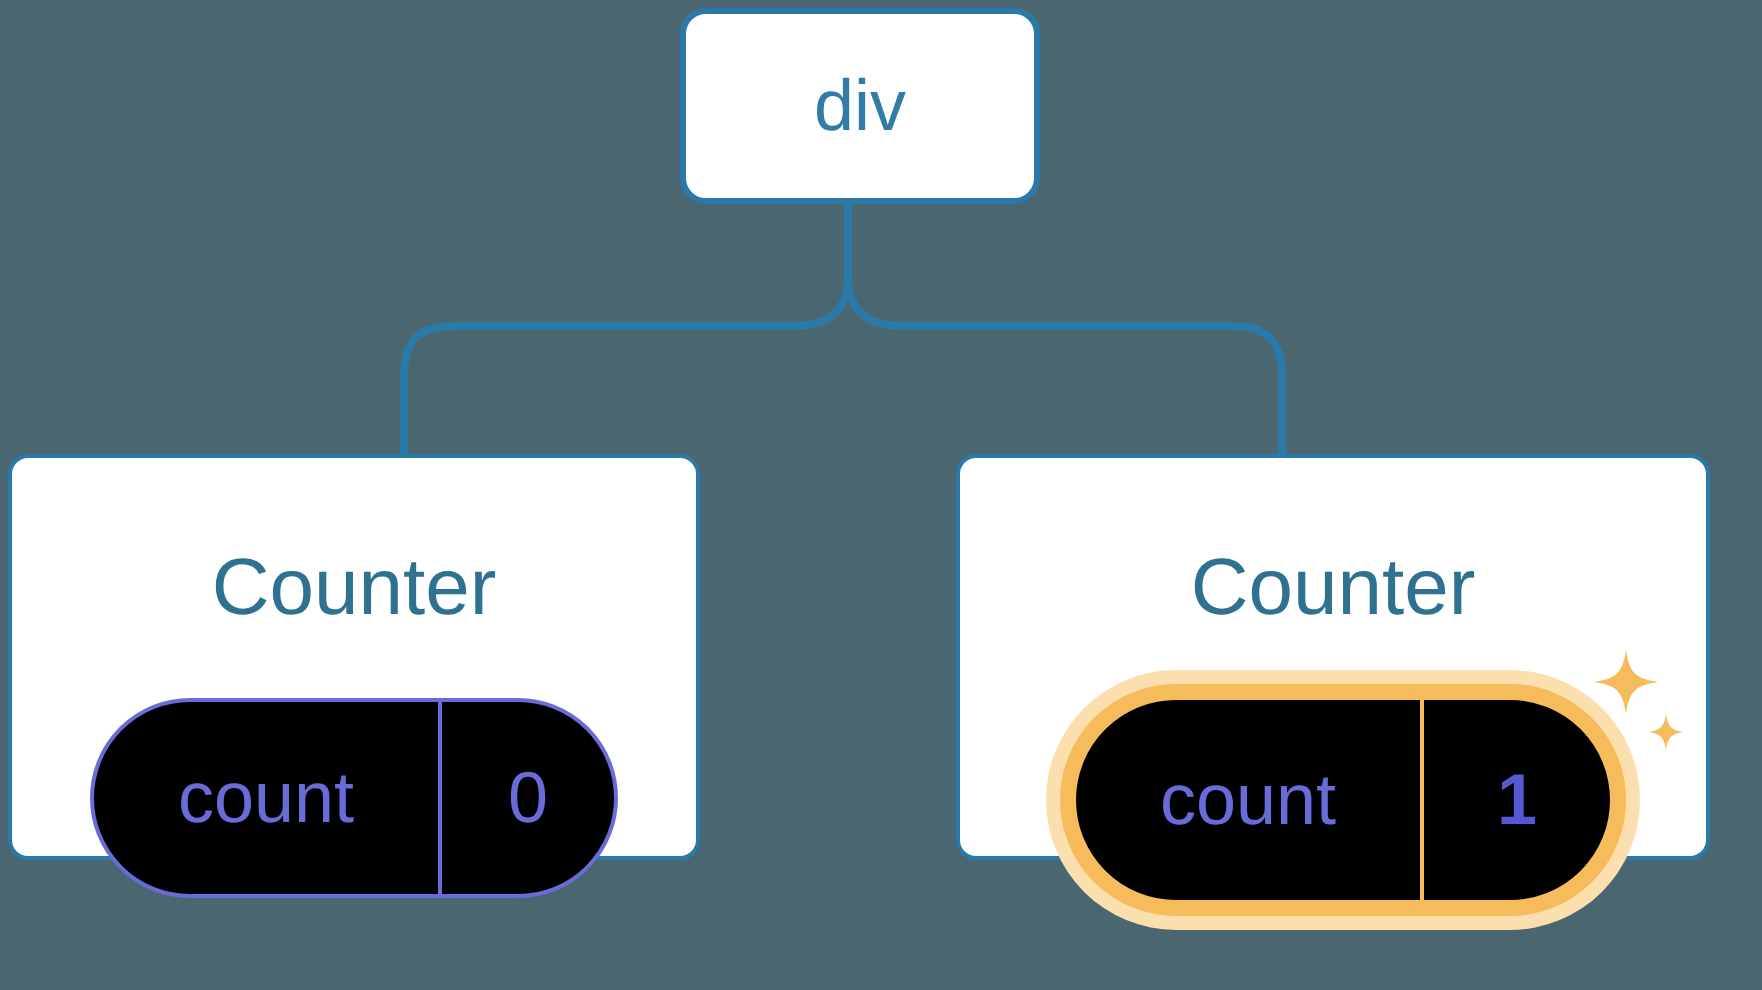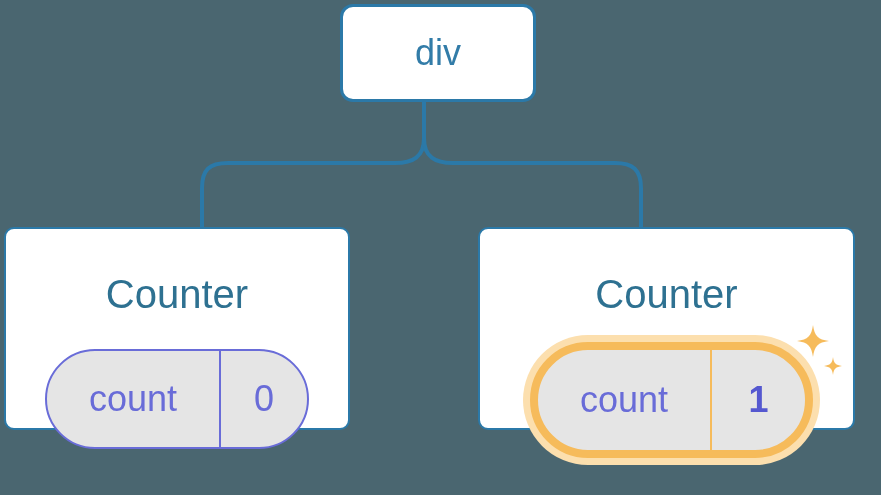--- a/index.html
+++ b/index.html
@@ -13,21 +13,21 @@
   }
   .connectors {
     position: absolute;
     left: 0; top: 0;
     width: 881px; height: 495px;
     pointer-events: none;
   }
   .node-root {
     position: absolute;
     left: 340px; top: 4px;
-    width: 196px; height: 98px;
+    width: 180px; height: 98px;
     box-sizing: border-box;
     background: #ffffff;
     border: 3px solid #2B79A8;
     border-radius: 13px;
     display: flex;
     align-items: center;
     justify-content: center;
     font-size: 36px;
     color: #327CA8;
   }
@@ -47,21 +47,21 @@
     top: 43px; left: 0; right: 0;
     text-align: center;
     font-size: 40px;
     font-weight: 500;
     color: #2E7191;
   }
   .pill {
     position: absolute;
     box-sizing: border-box;
     display: flex;
-    background: #e5e5e5;
+    background: #000000;
   }
   .pill-plain {
     left: 39px; top: 120px;
     width: 264px; height: 100px;
     border: 2px solid #696CD8;
     border-radius: 50px;
   }
   .pill-plain .pill-seg { border-color: #696CD8; }
   .pill-highlight {
     left: 50px; top: 113px;

